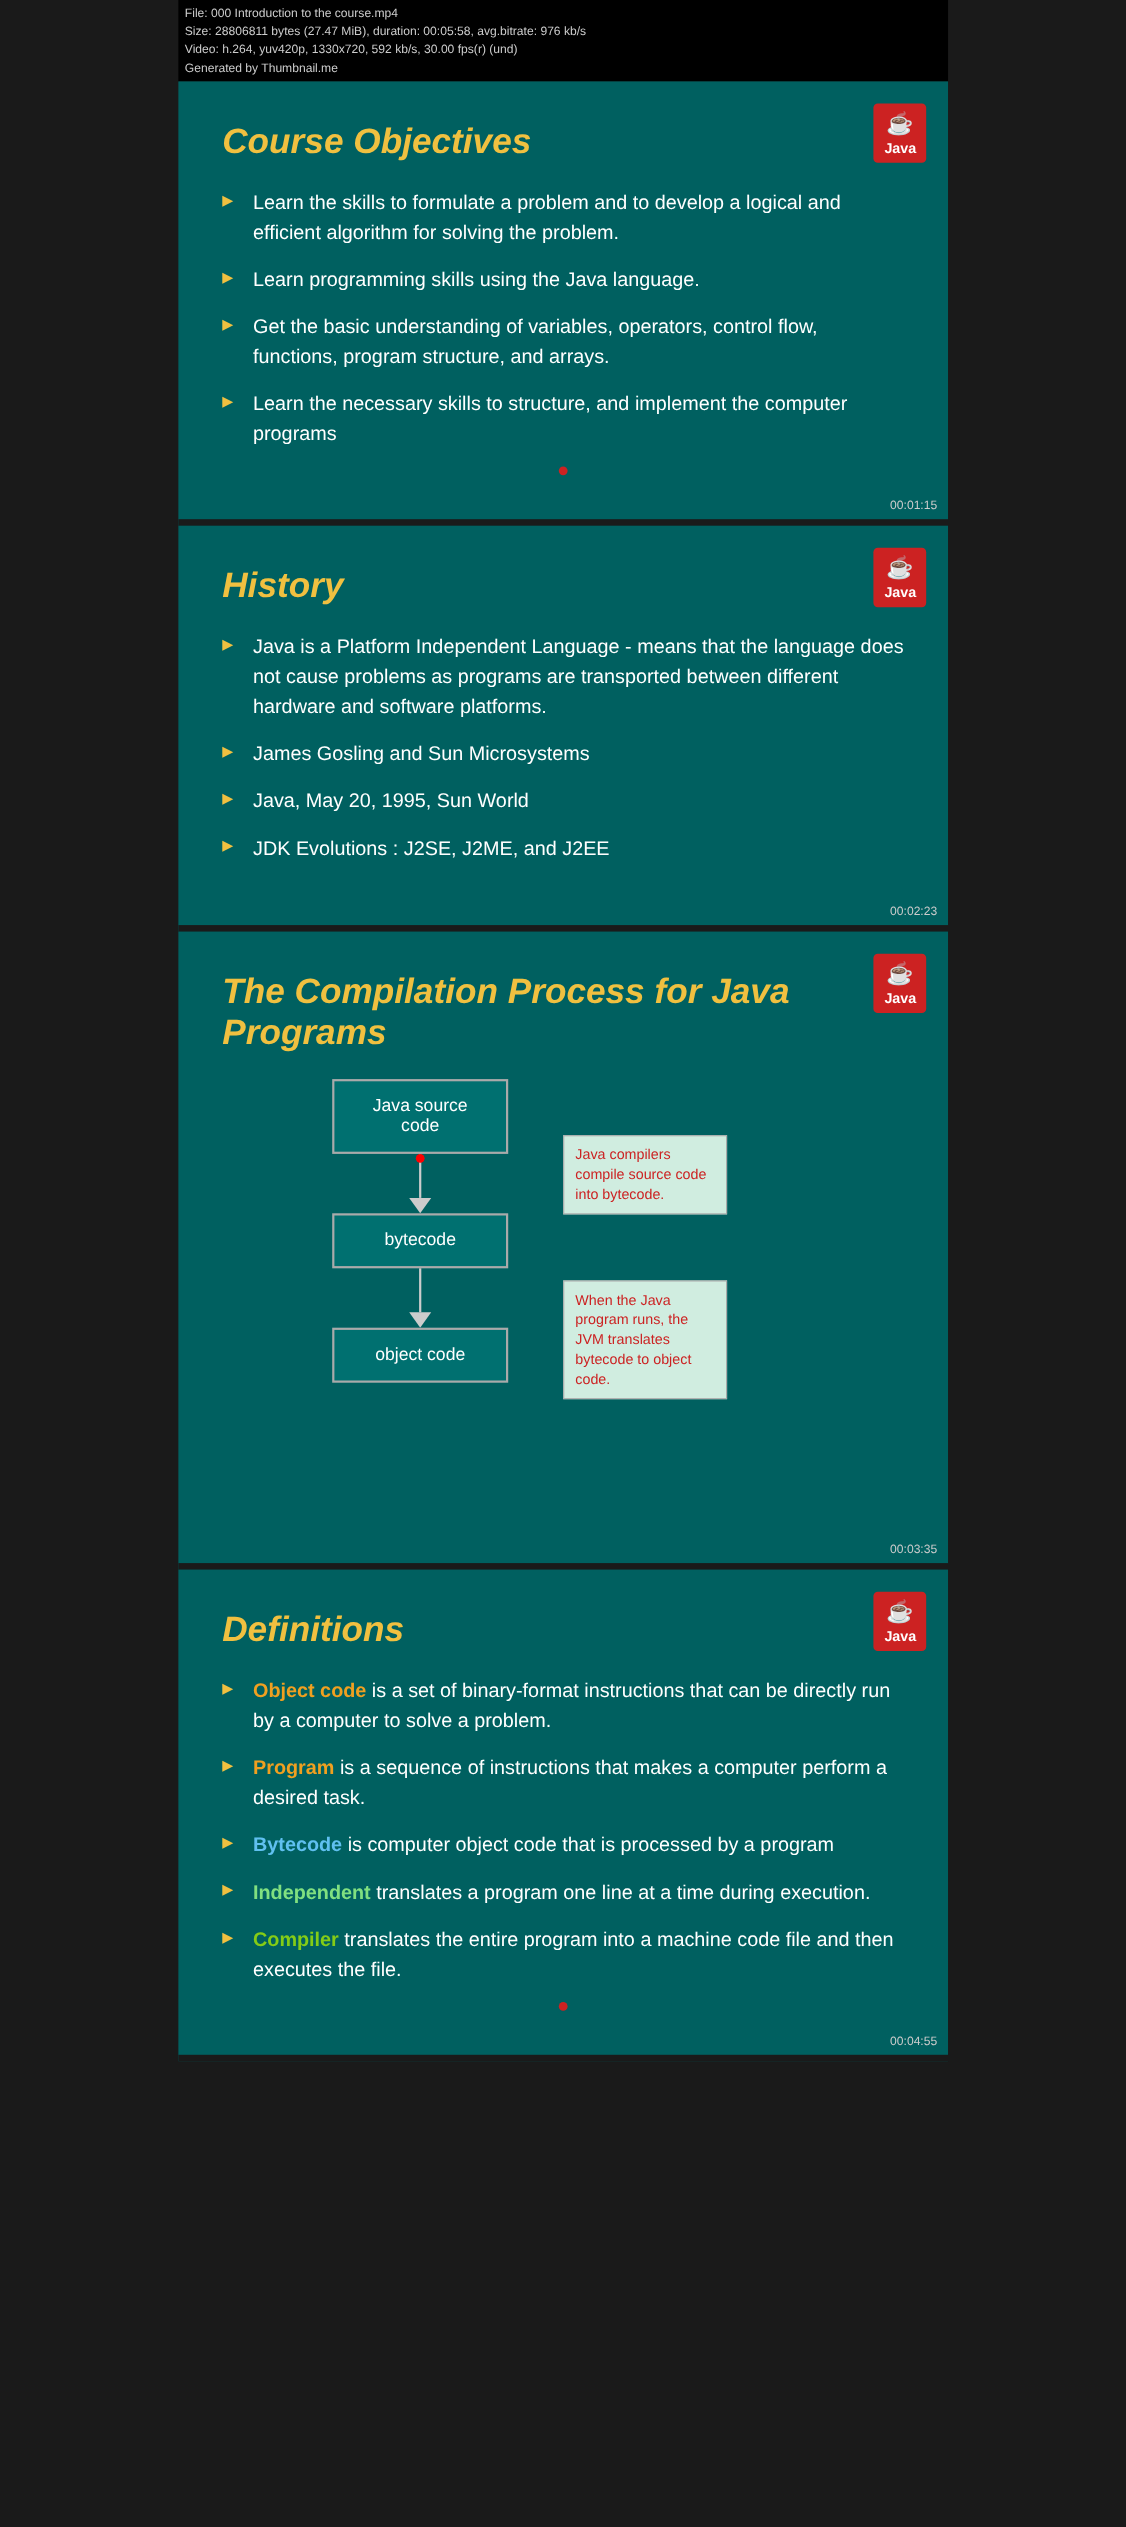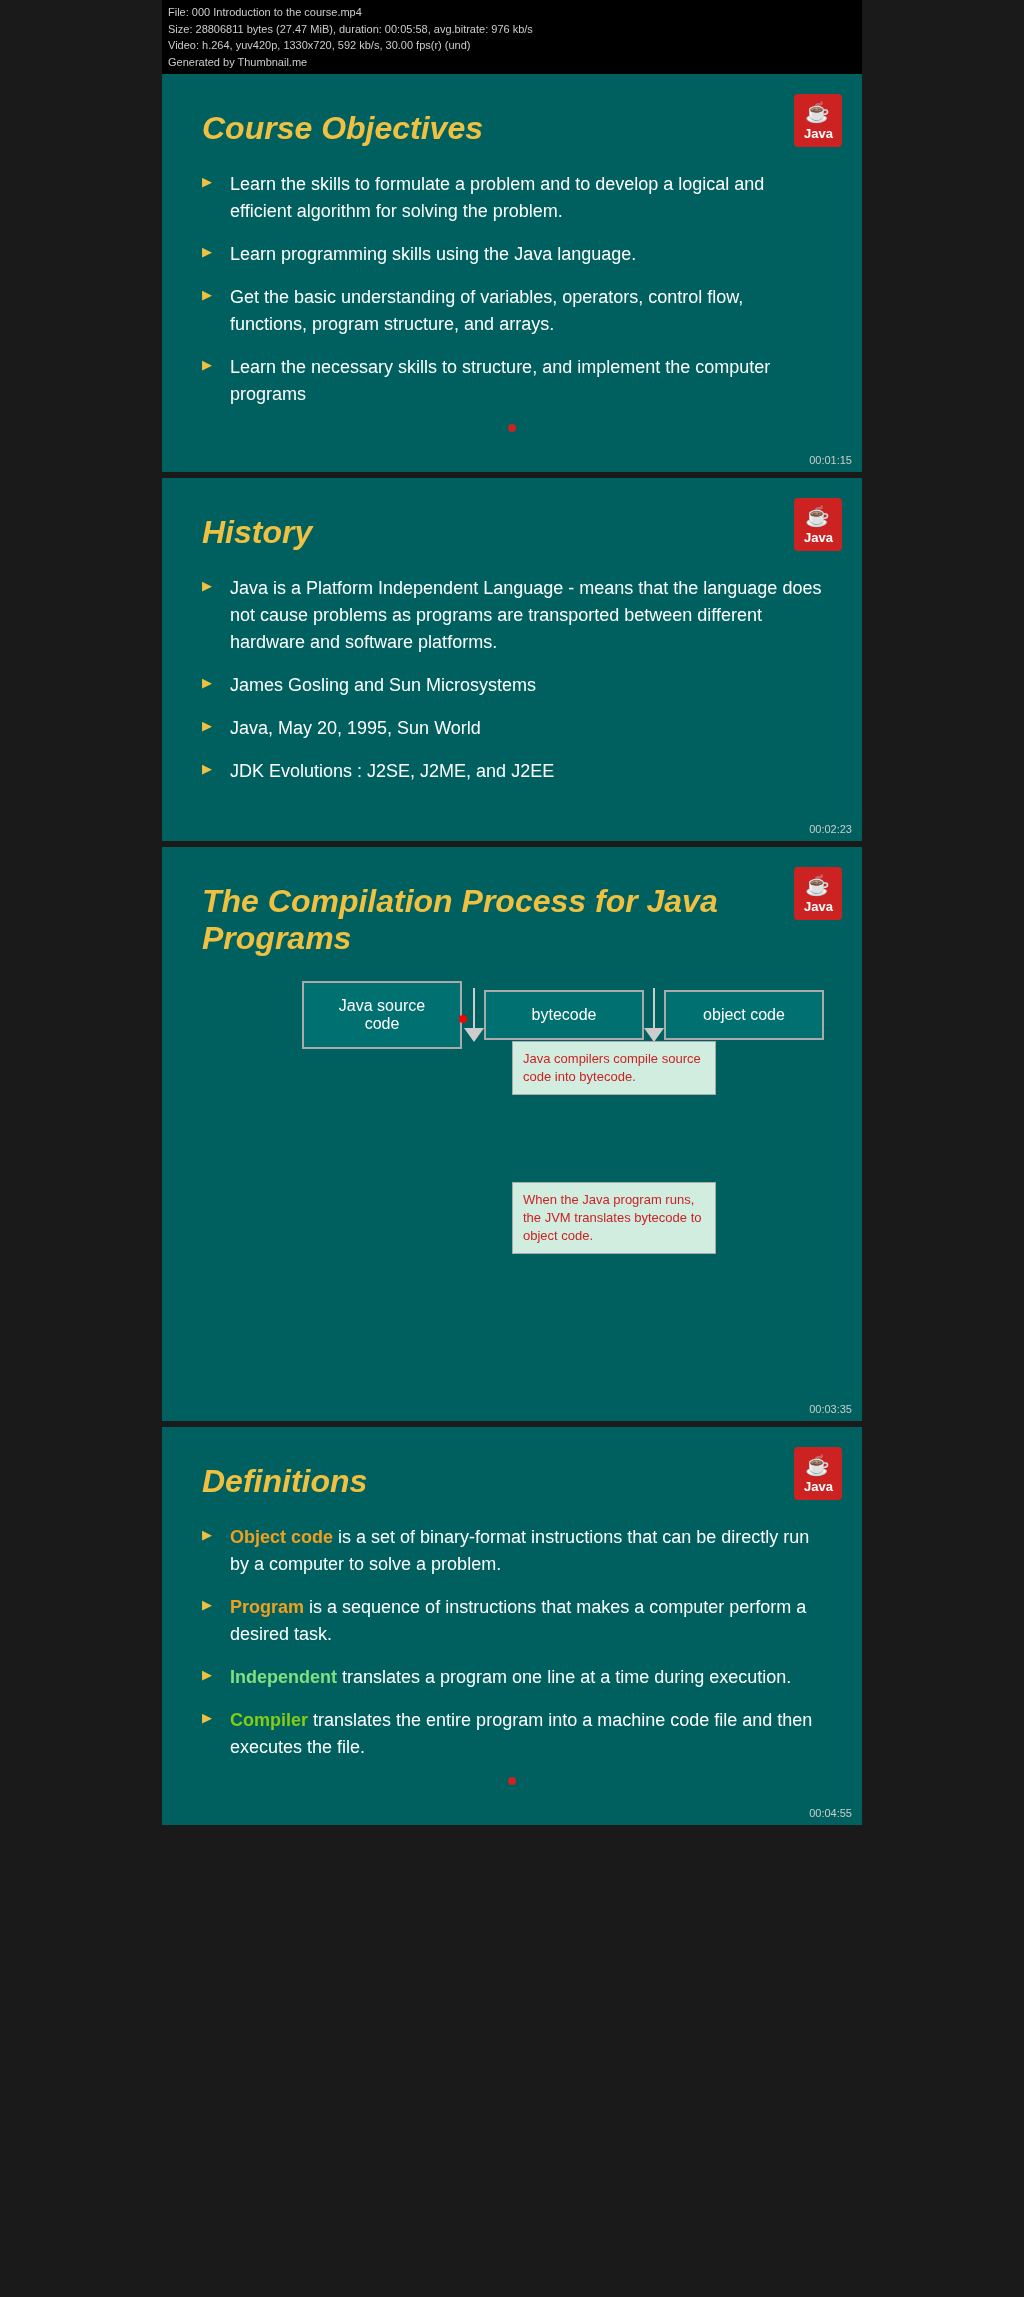--- a/index.html
+++ b/index.html
@@ -145,21 +145,21 @@
       border-top: 14px solid #ccc;
     }
 
     .comp-annotation {
       position: absolute;
       background: #d0ede0;
       border: 1px solid #aaa;
       padding: 8px 10px;
       font-size: 13px;
       color: #cc2222;
-      width: 204px;
+      width: 149px;
       line-height: 1.4;
     }
   </style>
 </head>
 <body>
 
 <div class="file-info">
   <div>File: 000 Introduction to the course.mp4</div>
   <div>Size: 28806811 bytes (27.47 MiB), duration: 00:05:58, avg.bitrate: 976 kb/s</div>
   <div>Video: h.264, yuv420p, 1330x720, 592 kb/s, 30.00 fps(r) (und)</div>
@@ -199,21 +199,21 @@
 
 <div class="slide compilation-slide">
   <div class="java-badge">
     <span class="java-badge-icon">☕</span>
     <span>Java</span>
   </div>
   <h2 class="slide-title">The Compilation Process for Java Programs</h2>
 
   <div style="position:relative; height: 380px; margin-top: 10px;">
 
-    <div style="position:absolute; left: 100px; top: 0; display:flex; flex-direction:row; align-items:center;">
+    <div style="position:absolute; left: 100px; top: 0; display:flex; flex-direction:column; align-items:center;">
 
       <div class="comp-box">
         <span>Java source code</span>
       </div>
 
       <div style="position:relative; width:2px;">
         <div style="width:8px;height:8px;background:red;border-radius:50%;position:absolute;left:-3px;top:0;"></div>
       </div>
 
       <div class="comp-arrow">
@@ -269,20 +269,24 @@
   <ul class="bullet-list">
     <li>
       <span class="highlight-orange">Object code</span>
       <span> is a set of binary-format instructions that can be directly run by a computer to solve a problem.</span>
     </li>
     <li>
       <span class="highlight-orange">Program</span>
       <span> is a sequence of instructions that makes a computer perform a desired task.</span>
     </li>
     <li>
+      <span class="highlight-blue">Bytecode</span>
+      <span> is computer object code that is processed by a program</span>
+    </li>
+    <li>
       <span class="highlight-green">Independent</span>
       <span> translates a program one line at a time during execution.</span>
     </li>
     <li>
       <span class="highlight-yellow">Compiler</span>
       <span> translates the entire program into a machine code file and then executes the file.</span>
     </li>
   </ul>
   <span class="red-dot"></span>
   <span class="timestamp">00:04:55</span>

